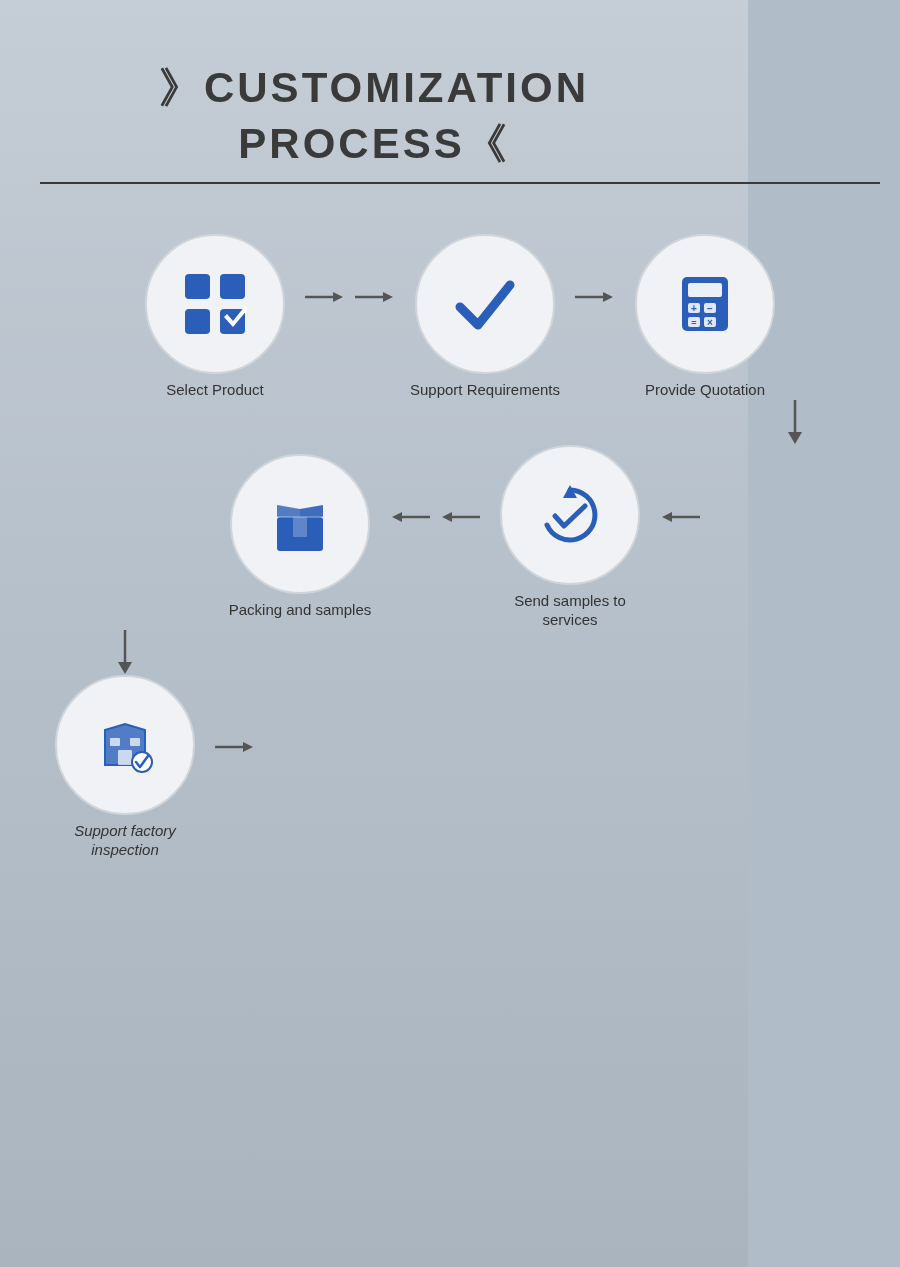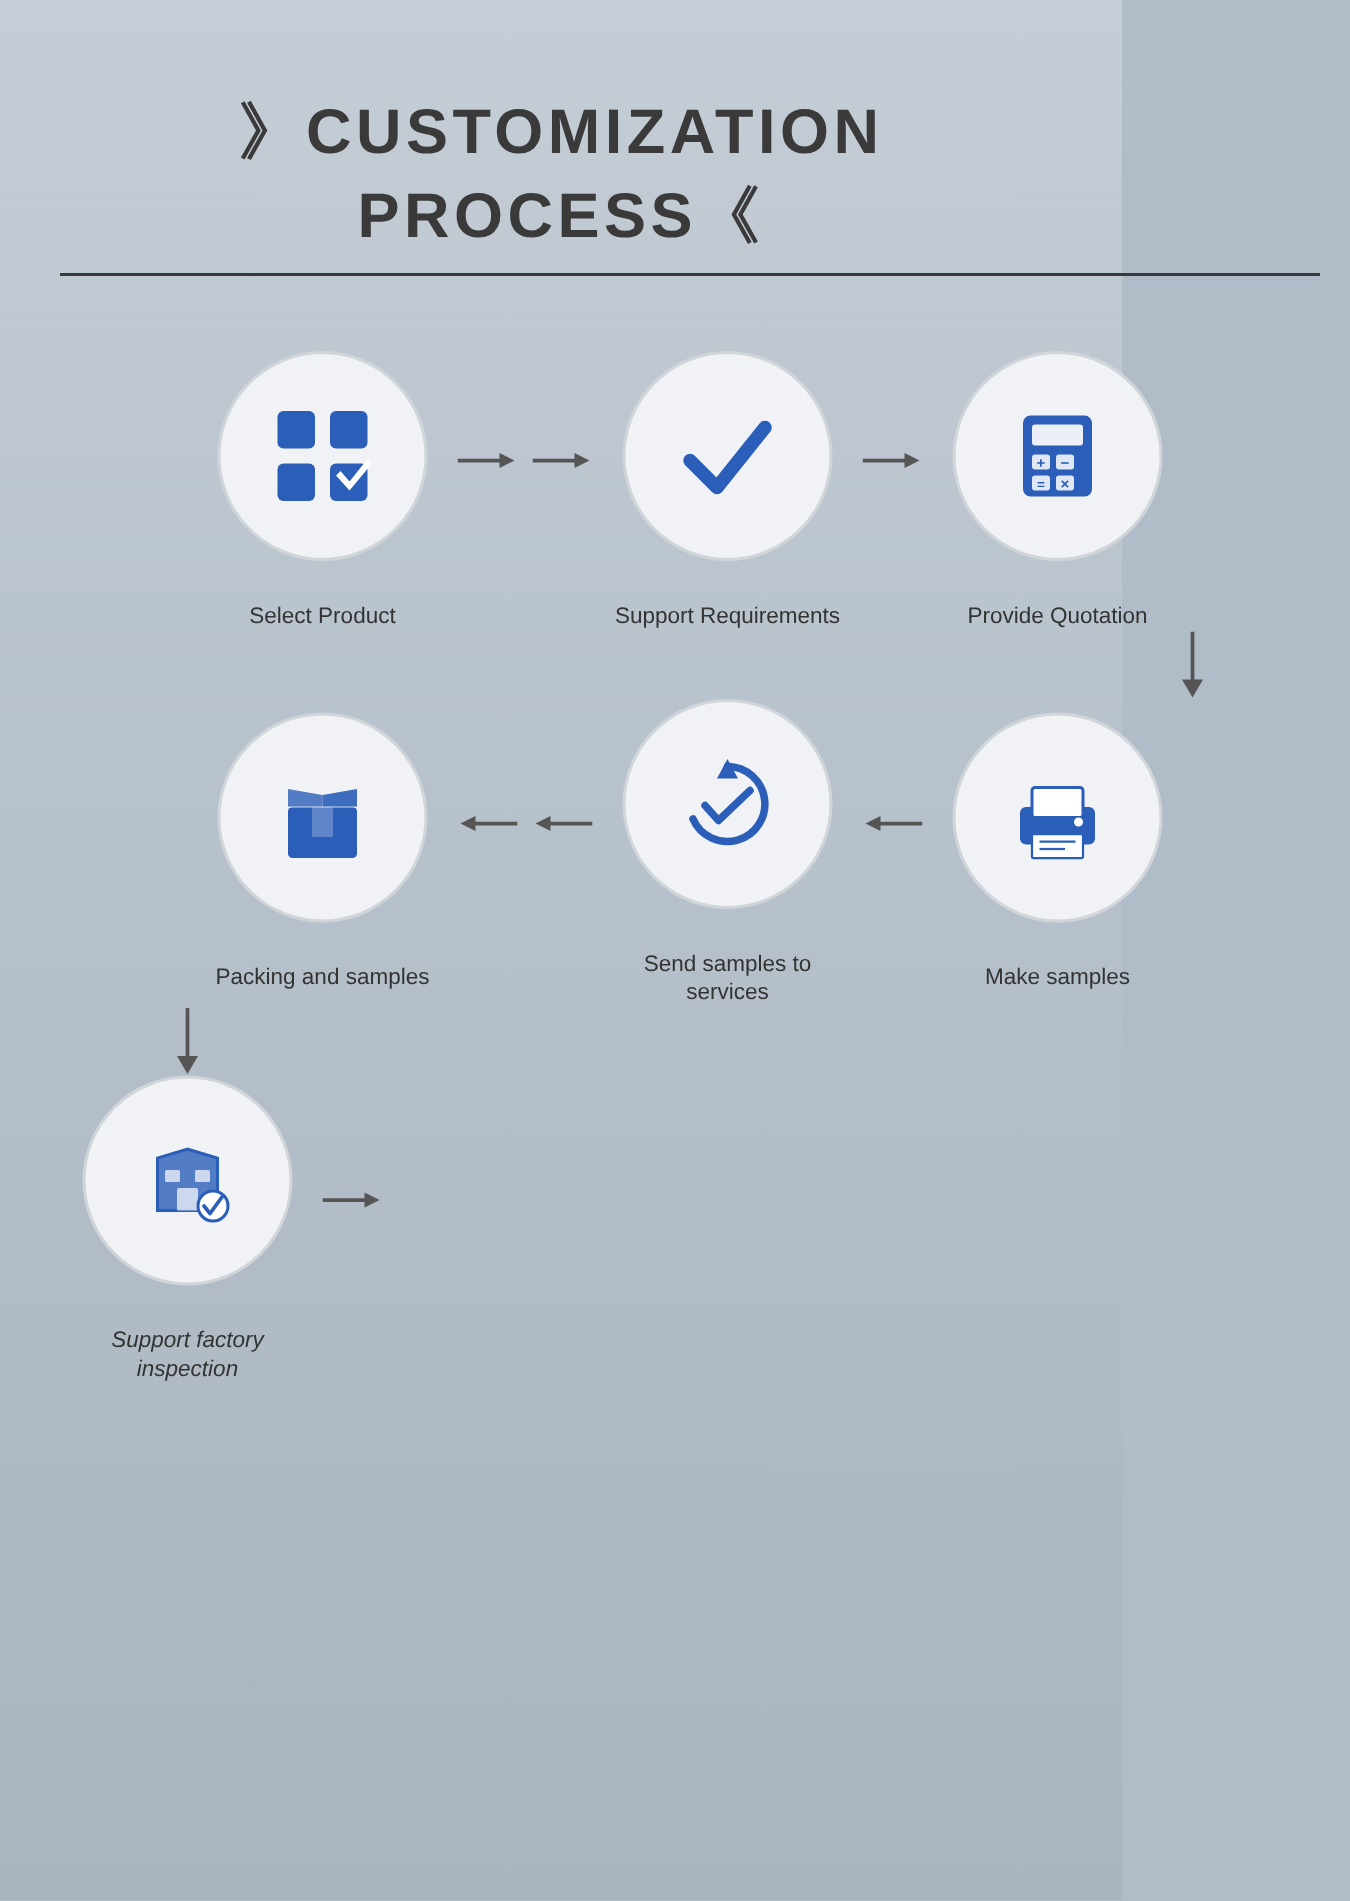--- a/index.html
+++ b/index.html
@@ -65,21 +65,21 @@
       align-items: center;
       justify-content: center;
     }
 
     .circle svg {
       width: 70px;
       height: 70px;
     }
 
     .step-label {
-      margin-top: 27px;
+      margin-top: 6px;
       font-size: 15px;
       color: #333;
       text-align: center;
       line-height: 1.3;
     }
 
     .arrow-right {
       width: 50px;
       display: flex;
       align-items: center;
@@ -238,38 +238,20 @@
       <div style="display:flex; align-items:center; justify-content:center; width:140px;">
         <svg width="30" height="45" viewBox="0 0 30 45" xmlns="http://www.w3.org/2000/svg">
           <line x1="15" y1="0" x2="15" y2="35" stroke="#555" stroke-width="2.5"></line>
           <polygon points="8,32 15,44 22,32" fill="#555"></polygon>
         </svg>
       </div>
     </div>
 
     <div class="row2-container">
 
-      <div class="step">
-        <div class="circle">
-          <svg viewBox="0 0 70 70" xmlns="http://www.w3.org/2000/svg">
-
-            <rect x="10" y="28" width="50" height="25" rx="4" class="blue-icon"></rect>
-
-            <rect x="18" y="15" width="34" height="20" rx="2" fill="white" stroke="#2a5eb8" stroke-width="2"></rect>
-
-            <rect x="18" y="46" width="34" height="16" rx="1" fill="white" stroke="#2a5eb8" stroke-width="1.5"></rect>
-
-            <line x1="23" y1="51" x2="47" y2="51" stroke="#2a5eb8" stroke-width="1.5"></line>
-            <line x1="23" y1="56" x2="40" y2="56" stroke="#2a5eb8" stroke-width="1.5"></line>
-
-            <circle cx="49" cy="38" r="3" fill="white"></circle>
-          </svg>
-        </div>
-        <div class="step-label">Make samples</div>
-      </div>
 
       <div class="arrow-left">
         <svg viewBox="0 0 40 20" xmlns="http://www.w3.org/2000/svg">
           <line x1="40" y1="10" x2="10" y2="10" stroke="#555" stroke-width="2.5"></line>
           <polygon points="12,5 2,10 12,15" fill="#555"></polygon>
         </svg>
       </div>
 
       <div class="step">
         <div class="circle">

